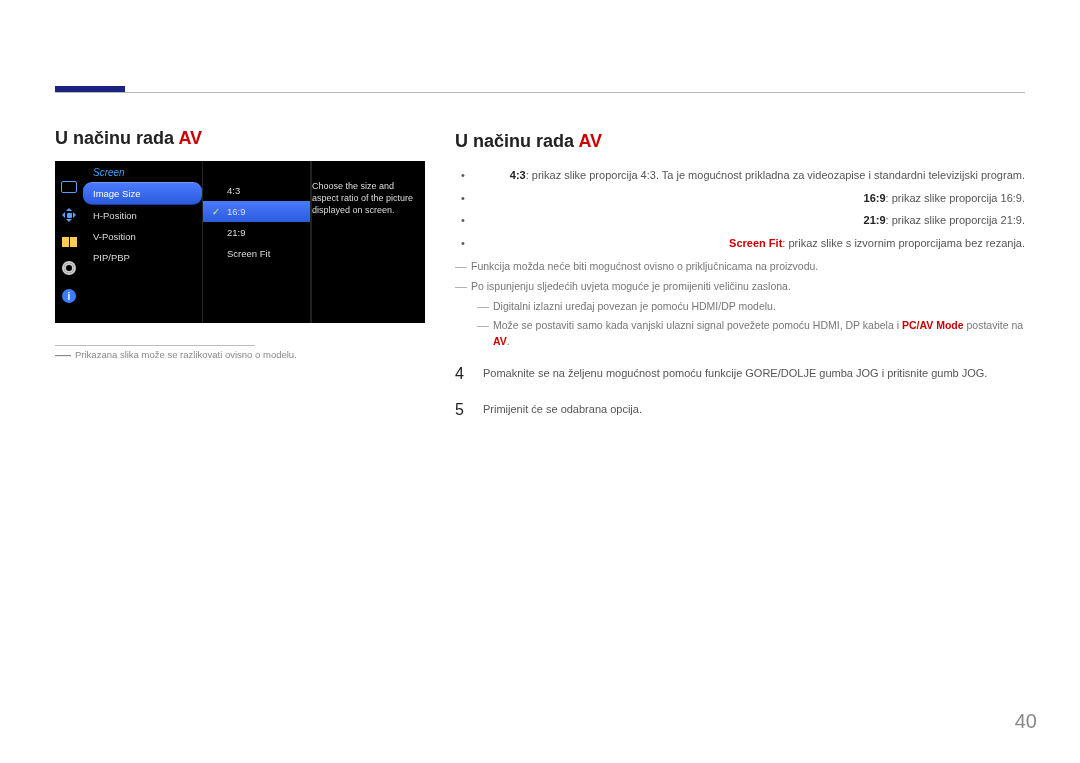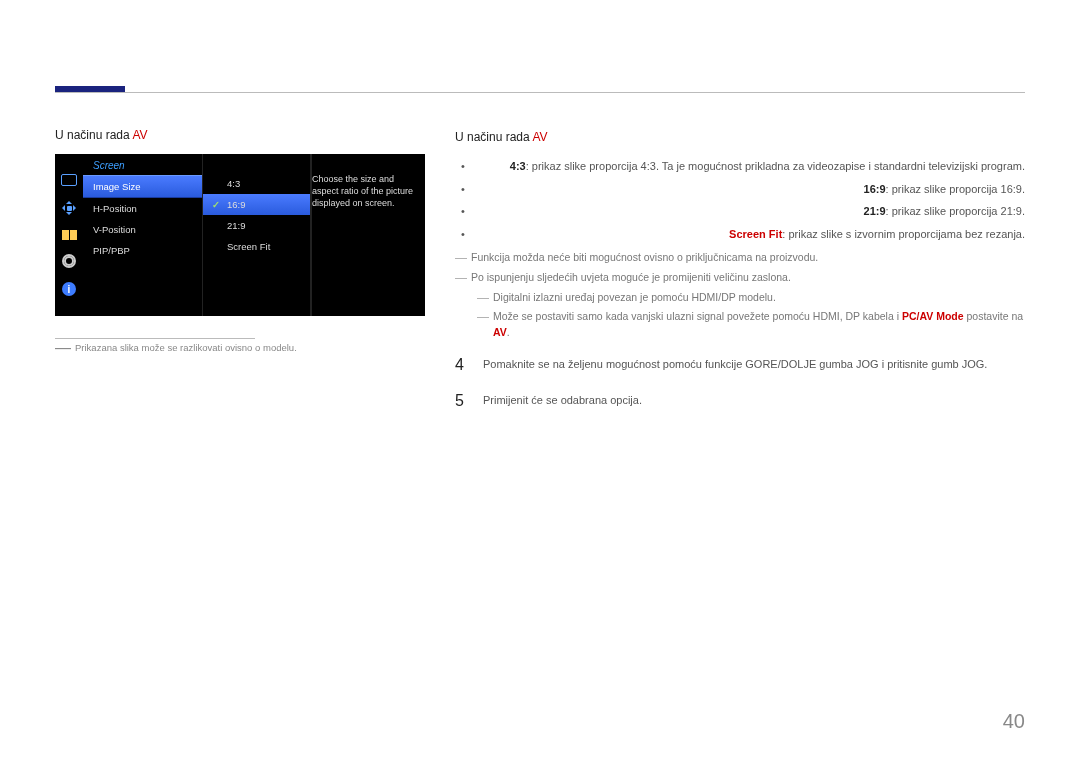--- a/index.html
+++ b/index.html
@@ -31,22 +31,22 @@
     left: 55px; top: 128px;
     width: 370px;
   }
   .col-right {
     position: absolute;
     left: 455px; top: 128px;
     width: 570px;
     line-height: 1.5;
   }
   .heading {
-    font-size: 12px;
-    font-weight: normal;
+    font-size: 18px;
+    font-weight: bold;
     color: #222;
     margin-bottom: 12px;
   }
   .heading .av { color: #c00; }
   .osd {
     width: 370px;
     height: 162px;
     background: #000;
     color: #fff;
     font-size: 10px;
@@ -81,21 +81,21 @@
     width:14px;height:14px;border-radius:50%;
     background:#3d7cff;color:#fff;font-weight:bold;
     display:flex;align-items:center;justify-content:center;font-size:10px;
   }
   .osd-col1 {
     width: 120px;
     border-right: 1px solid #222;
   }
   .osd-title { color:#3d9fff;padding:6px 10px 4px;font-size:10px;font-style:italic; }
   .osd-item { padding:5px 10px;color:#ddd;font-size:9.5px; }
-  .osd-item.sel { background:linear-gradient(#4a7bff,#2a5bdd); color:#fff; border-top:1px solid #6a9bff;border-bottom:1px solid #1a3b9d; }
+  .osd-item.sel { background:linear-gradient(#4a7bff,#2a5bdd); color:#fff; border-top:1px solid #6a9bff;border-bottom:1px solid #1a3b9d;border-radius:9px; }
   .osd-col2 {
     width: 108px;
     border-right: 1px solid #222;
     padding-top: 19px;
   }
   .osd-opt { padding:5px 10px 5px 24px;color:#ddd;font-size:9.5px;position:relative; }
   .osd-opt.sel { background:linear-gradient(#4a7bff,#2a5bdd); }
   .osd-opt.sel::before {
     content:"✓"; position:absolute; left:9px; color:#9fe070; font-weight:bold;
   }
@@ -123,21 +123,21 @@
   .bullet-list li::before { content:"•"; position:absolute; left:6px; color:#555; }
   .b { font-weight:bold; color:#222; }
   .r { color:#c00; font-weight:bold; }
   .note { position:relative; padding-left:16px; margin-bottom:4px; color:#777; font-size:10.5px; }
   .note::before { content:"―"; position:absolute; left:0; top:-1px; color:#aaa; font-size:12px; }
   .sub { margin-left: 22px; }
   .step { display:flex; gap:14px; margin-top:12px; align-items:flex-start; }
   .step-num { font-size:16px; color:#222; min-width:14px; }
   .step-text { padding-top:3px; }
   .page-num {
-    position:absolute; right:55px; bottom:30px;
+    position:absolute; right:43px; bottom:30px;
     font-size:20px; color:#888;
   }
 </style>
 </head>
 <body>
 
 <div class="top-accent"></div>
 <div class="top-rule"></div>
 
 <div class="col-left">

